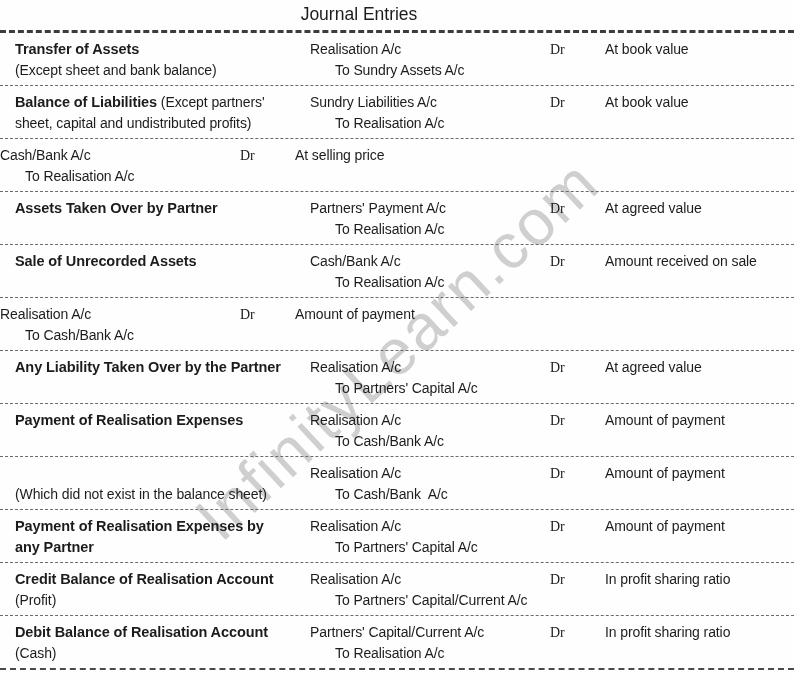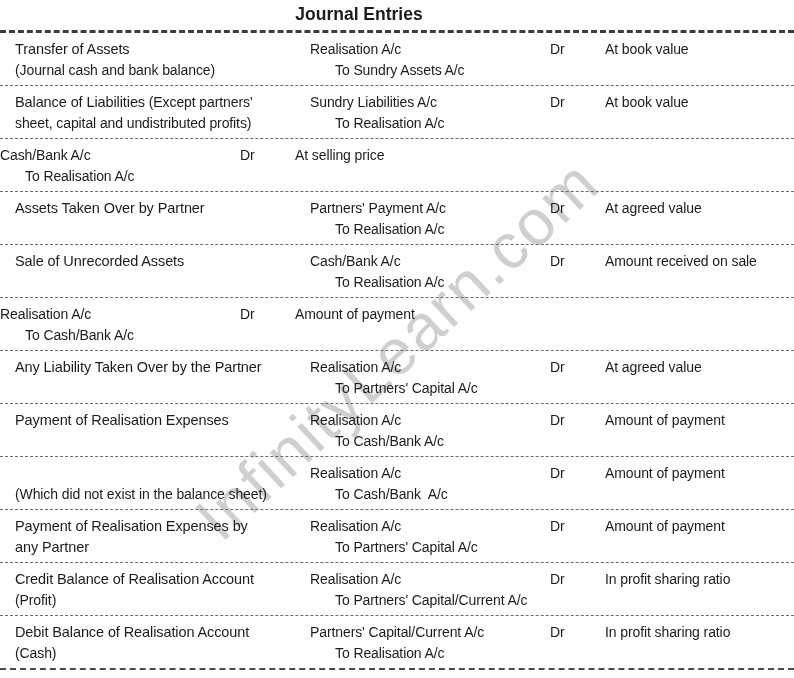--- a/index.html
+++ b/index.html
@@ -28,70 +28,71 @@
   .content{position:relative;z-index:1;}
   .header{
     padding:4px 0 5px 0;
     text-align:center;
     border-bottom:3px dashed #3c3c3c;
   }
   .title{
     display:inline-block;
     transform:translateX(-38px);
     font-size:17.5px;
-    font-weight:bold;
+    font-weight:normal;
     letter-spacing:0;
   }
   .row{
     display:flex;
     align-items:flex-start;
     min-height:53px;
     box-sizing:border-box;
     padding:6px 0 4px 0;
     border-bottom:1px dashed #6b6b6b;
     font-size:14px;
     line-height:21px;
   }
   .row:last-child{border-bottom:2px dashed #4a4a4a;}
   .col-name{
     width:310px;
     box-sizing:border-box;
     padding-left:15px;
     flex:none;
   }
-  .col-name .b{font-weight:normal;font-size:14.5px;}
+  .col-name .b{font-weight:bold;font-size:14.5px;}
   .col-entry{
     width:240px;
     flex:none;
   }
   .credit-line{
     padding-left:25px;
     white-space:pre-wrap;
   }
   .col-dr{
     width:55px;
     flex:none;
+    font-family:Liberation Serif, serif;
   }
   .col-note{
     width:152px;
     flex:none;
   }
 </style>
 </head>
 <body>
 
 <div class="page">
   <div class="watermark">InfinityLearn.com</div>
   <div class="content">
     <div class="header">
       <span class="title">Journal Entries</span>
     </div>
     <div class="table">
   <div class="row">
-    <div class="col-name"><span class="b">Transfer of Assets</span><br><span>(Journal cash and bank balance)</span></div>
+    <div class="col-name"><span class="b">Transfer of Assets</span><br><span>(Except sheet and bank balance)</span></div>
     <div class="col-entry">
       <div class="debit-line">Realisation A/c</div>
       <div class="credit-line">To Sundry Assets A/c</div>
     </div>
     <div class="col-dr">Dr</div>
     <div class="col-note">At book value</div>
   </div>
 
   <div class="row">
     <div class="col-name"><span class="b">Balance of Liabilities</span><span> (Except partners'</span><br><span>sheet, capital and undistributed profits)</span></div>

